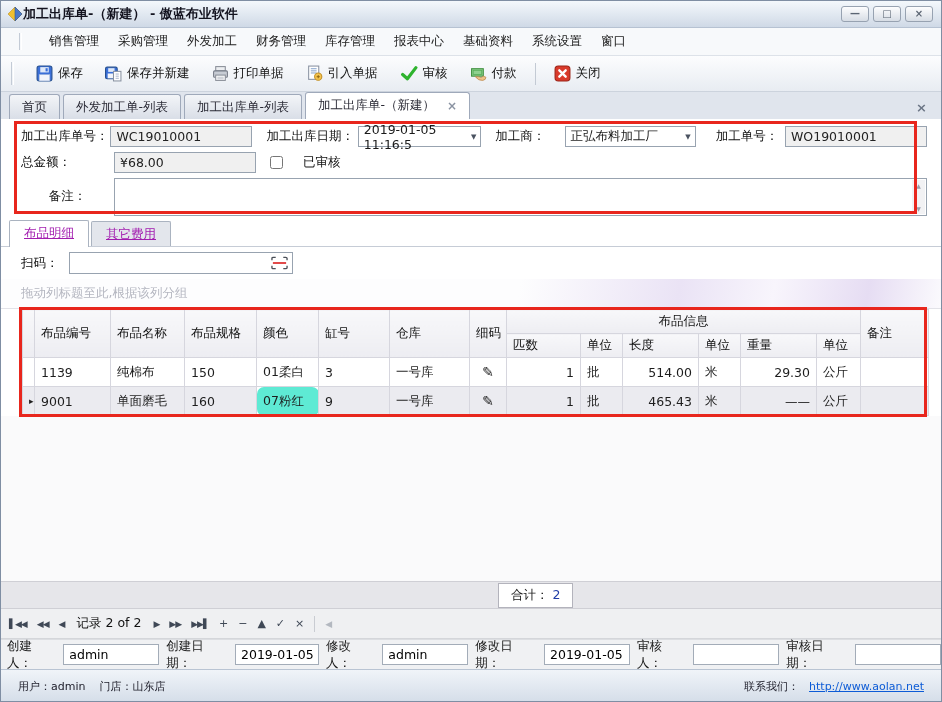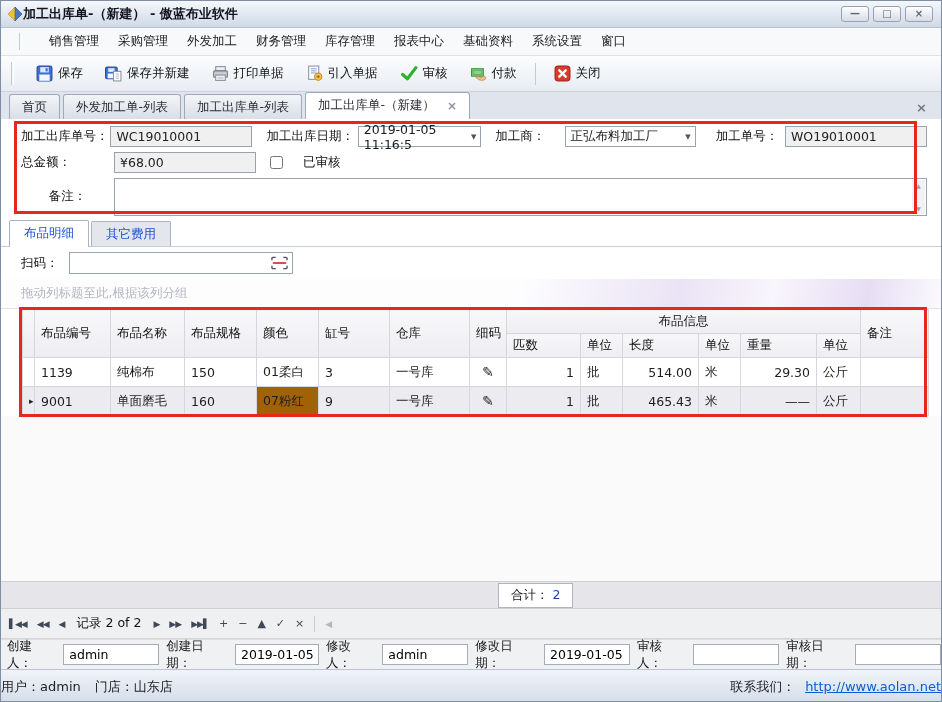--- a/index.html
+++ b/index.html
@@ -38,60 +38,60 @@
   .tbox.ro { background: #f0f0f0; }
   .combo { height: 21px; border: 1px solid #98a3b0; background:#fff; display:flex; align-items:center; justify-content: space-between; padding: 0 4px 0 5px; font-size:12.5px; }
   .combo .arr { font-size: 7px; color:#4a5260; }
   .chk-wrap { display:flex; align-items:center; gap:20px; }
   .remark-wrap { position: relative; flex: 1; height: 38px; border: 1px solid #98a3b0; background:#fff; }
   .remark-wrap textarea { width: 100%; height: 100%; border: none; resize: none; outline: none; font-family: inherit; }
   .mini-scroll { position: absolute; right: 1px; top: 1px; bottom: 1px; width: 13px; background:#f2f2f4; display:flex; flex-direction:column; justify-content:space-between; align-items:center; font-size:6px; color:#9aa0ac; padding: 2px 0; }
 
   
   .subtabs { height: 31px; padding: 6px 0 0 8px; border-bottom: 1px solid #c6ccd6; display:flex; gap:2px; align-items: flex-end; }
-  .subtab { padding: 4px 14px 3px; font-size: 12.5px; border: 1px solid #aab3c0; border-bottom: none; border-radius: 2px 2px 0 0; background: #e3e6ec; color:#1d4ed8; }
+  .subtab { padding: 4px 14px 3px; font-size: 12.5px; border: 1px solid #aab3c0; border-bottom: none; border-radius: 2px 2px 0 0; background: #e3e6ec; color:#a21caf;text-decoration:underline; }
   .subtab.active { background: #fff; margin-bottom: -1px; padding-bottom: 5px; }
 
   .scan-row { height: 32px; display:flex; align-items:center; padding-left: 20px; gap: 10px; }
   .scan-wrap { position: relative; width: 224px; height: 22px; border: 1px solid #98a3b0; background: #fff; }
   .scan-wrap input { width: 100%; height: 100%; border: none; outline: none; padding: 0 24px 0 5px; font-family: inherit; }
   .scan-icon { position:absolute; right: 4px; top: 3px; }
 
   .group-band { height: 30px; display:flex; align-items:center; padding-left: 20px; color:#b4b6c0; font-size:12.5px; background: linear-gradient(100deg, #fdfdfe 55%, #eae3f5 72%, #f8f5fc 82%, #e6ddf3 92%, #fbfafd 100%); border-bottom: 1px solid #e2e2e8; }
 
   
   .grid-wrap { margin-left: 21px; width: 906px; }
   table.grid { border-collapse: collapse; table-layout: fixed; width: 906px; font-size: 12.5px; }
   table.grid th, table.grid td { border: 1px solid #d6d6de; overflow: hidden; white-space: nowrap; }
   table.grid th { background: linear-gradient(#f8f8fa,#ededf2); font-weight: normal; text-align: left; padding: 3px 6px; height: 24px; color:#111; }
   table.grid th.grp { text-align: center; }
   table.grid td { padding: 3px 6px; height: 29px; color:#1d1d1d; background:#fff; }
   tr.alt td { background: #ebebf0; }
-  tr.alt td.focus-cell { background: #a16207; }
+  tr.alt td.focus-cell { background: #5eead4; border-radius: 7px; }
   td.num, .num { text-align: right; }
   td.icon-cell { text-align: center; color:#8e939c; font-size: 14px; padding: 0; }
   td.ind { background: #ededf1; padding: 0 1px; color:#44464e; font-size: 9px; text-align:center; }
 
   .grid-empty { flex: 1; background: #fafafb; border-top: none; }
 
   .summary-bar { height: 28px; background: #e6e6ea; border-top: 1px solid #cfcfd5; border-bottom: 1px solid #cfcfd5; display: flex; align-items: center; }
   .summary-box { margin-left: 497px; background: #fff; border: 1px solid #b3b3bc; padding: 3px 12px; font-size: 12.5px; }
   .summary-box .val { color: #1f3ca6; margin-left: 4px; }
 
   .nav-bar { height: 30px; background: #eff0f2; border-bottom: 1px solid #d4d6da; display: flex; align-items: center; gap: 10px; padding-left: 8px; color:#3f4856; }
   .nav-glyph { font-size: 9px; letter-spacing: -1px; }
   .nav-sym { font-size: 11px; }
   .nav-text { font-size: 12.5px; color:#111; margin: 0 2px; }
   .nav-sep { width:1px; height: 16px; background:#c9ccd2; }
   .nav-disabled { color:#b3b8c0; }
 
   .footer-fields { height: 30px; background: #f0f1f3; border-top: 1px solid #dcdee2; display: flex; align-items: center; gap: 7px; padding-left: 6px; font-size: 12.5px; }
   .ff-input { height: 21px; border: 1px solid #a3acb8; background: #fff; padding: 0 5px; font-size: 12.5px; font-family: inherit; }
 
-  .statusbar { height: 34px; background: linear-gradient(#f0f4f9, #d4dde8); border-top: 1px solid #b9c4d3; display: flex; align-items: center; padding: 0 0; font-size: 13px; color:#1c1c28; }
+  .statusbar { height: 34px; background: linear-gradient(#f0f4f9, #d4dde8); border-top: 1px solid #b9c4d3; display: flex; align-items: center; padding: 0 17px; font-size: 11px; color:#1c1c28; }
   .statusbar .left-group { display:flex; gap: 14px; flex: 1; }
   .statusbar a { color: #0c5bd6; }
 
   
   .annotation { position: absolute; border: 3px solid #e8261d; pointer-events: none; }
   .ann-form { left: 13px; top: 120px; width: 903px; height: 93px; }
   .ann-grid { left: 18px; top: 306px; width: 908px; height: 110px; }
 
   svg { display: block; }
 </style>

